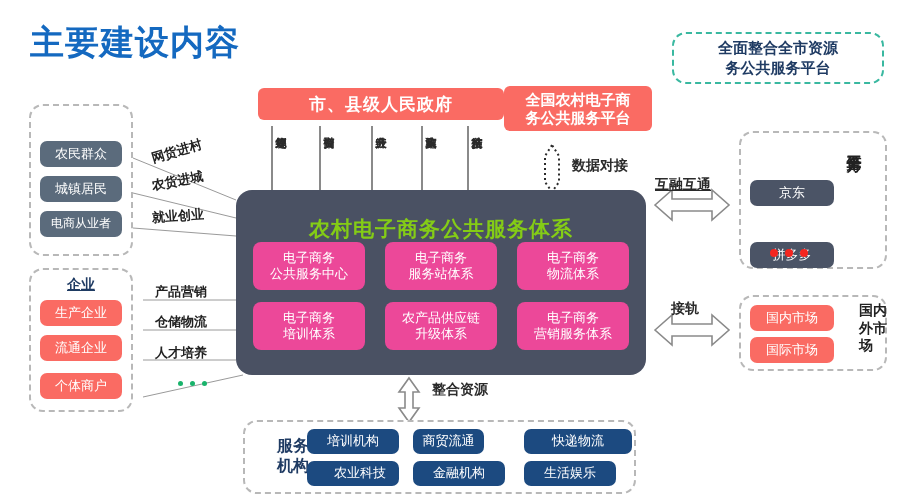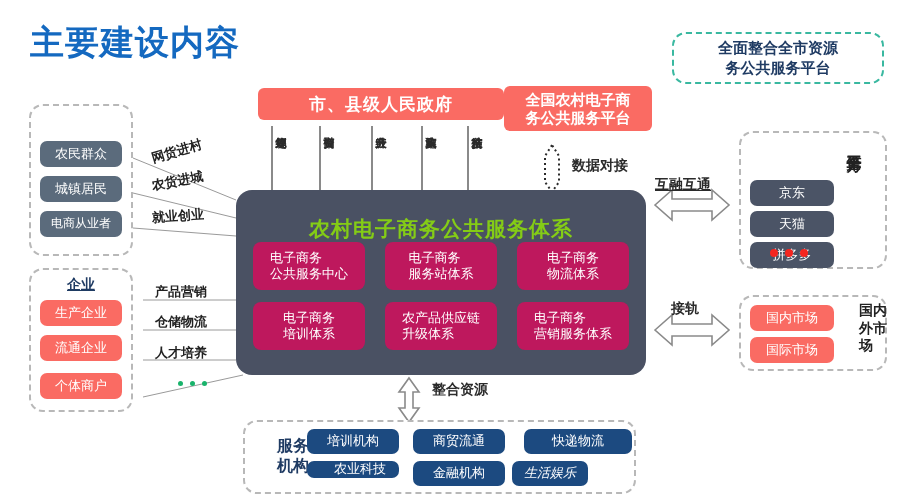--- a/index.html
+++ b/index.html
@@ -73,25 +73,25 @@
   }
   #hub-title{
     position:absolute;left:0;top:13px;width:100%;
     text-align:center;color:#84cc16;font-weight:bold;font-size:21px;
     letter-spacing:1px;
     margin-top:12px;
   }
   .hub-cell{
     position:absolute;
     width:112px;height:48px;
-    background:#be185d;
+    background:#ec4899;
     border-radius:8px;
     color:#fff;font-size:13px;
     display:flex;align-items:center;justify-content:center;
-    text-align:left;line-height:1.25;white-space:pre-line;font-family:Liberation Serif, serif;
+    text-align:center;line-height:1.25;white-space:pre-line;font-family:Liberation Serif, serif;
   }
 
   
   #gov-banner{
     left:258px;top:88px;width:246px;height:32px;
     background:#fa6b63;border-radius:6px;
     color:#fff;font-size:17px;font-weight:bold;
     display:flex;align-items:center;justify-content:center;
     letter-spacing:1px;
   }
@@ -244,40 +244,39 @@
     <div class="hub-cell" style="left:17px;top:112px;">电子商务
 培训体系</div>
     <div class="hub-cell" style="left:149px;top:112px;">农产品供应链
 升级体系</div>
     <div class="hub-cell" style="left:281px;top:112px;">电子商务
 营销服务体系</div>
   </div>
 
   <div class="abs dashed-box" style="left:739px;top:131px;width:148px;height:138px;"></div>
   <div class="abs pill slate2" style="left:750px;top:144px;width:84px;height:26px;font-size:13px;">京东</div>
-  <div class="abs pill slate2" style="left:750px;top:175px;width:84px;height:26px;font-size:13px;">天猫</div>
   <div class="abs pill slate2" style="left:750px;top:206px;width:84px;height:26px;font-size:13px;">拼多多</div>
   <div class="abs vtext plat" style="left:847px;top:144px;height:110px;">第三方平台</div>
   <div class="abs dots" style="left:770px;top:249px;">
     <i></i>
       <i></i>
       <i></i>
   </div>
 
   <div class="abs dashed-box" style="left:739px;top:295px;width:148px;height:76px;"></div>
   <div class="abs pill red" style="left:750px;top:305px;width:84px;height:26px;font-size:13px;text-align:right;">国内市场</div>
   <div class="abs pill red" style="left:750px;top:337px;width:84px;height:26px;font-size:13px;">国际市场</div>
   <div class="abs" style="left:841px;top:302px;width:42px;font-size:14px;font-weight:bold;color:#222;line-height:1.25;white-space:pre-line;margin-left:18px;">国内
 外市
 场</div>
 
   <div class="abs dashed-box" style="left:243px;top:420px;width:393px;height:74px;"></div>
   <div class="abs" style="left:253px;top:436px;width:56px;font-size:16px;font-weight:bold;color:#1f3b63;line-height:1.25;white-space:pre-line;text-align:right;">服务
 机构</div>
 
   <div class="abs pill navy" style="left:307px;top:429px;width:92px;height:25px;font-size:13px;">培训机构</div>
-  <div class="abs pill navy" style="left:413px;top:429px;width:92px;height:25px;font-size:13px;">商贸流通</div>
+  <div class="abs pill navy" style="left:413px;top:429px;width:71px;height:25px;font-size:13px;">商贸流通</div>
   <div class="abs pill navy" style="left:524px;top:429px;width:108px;height:25px;font-size:13px;">快递物流</div>
-  <div class="abs pill navy" style="left:307px;top:461px;width:92px;height:17px;font-size:13px;padding-left:14px;">农业科技</div>
+  <div class="abs pill navy" style="left:307px;top:461px;width:92px;height:25px;font-size:13px;padding-left:14px;">农业科技</div>
   <div class="abs pill navy" style="left:413px;top:461px;width:92px;height:25px;font-size:13px;">金融机构</div>
-  <div class="abs pill navy" style="left:512px;top:461px;width:76px;height:25px;font-size:13px;font-style:italic;">生活娱乐</div>
+  <div class="abs pill navy" style="left:524px;top:461px;width:92px;height:25px;font-size:13px;">生活娱乐</div>
 
 </div>
 
 </body></html>

